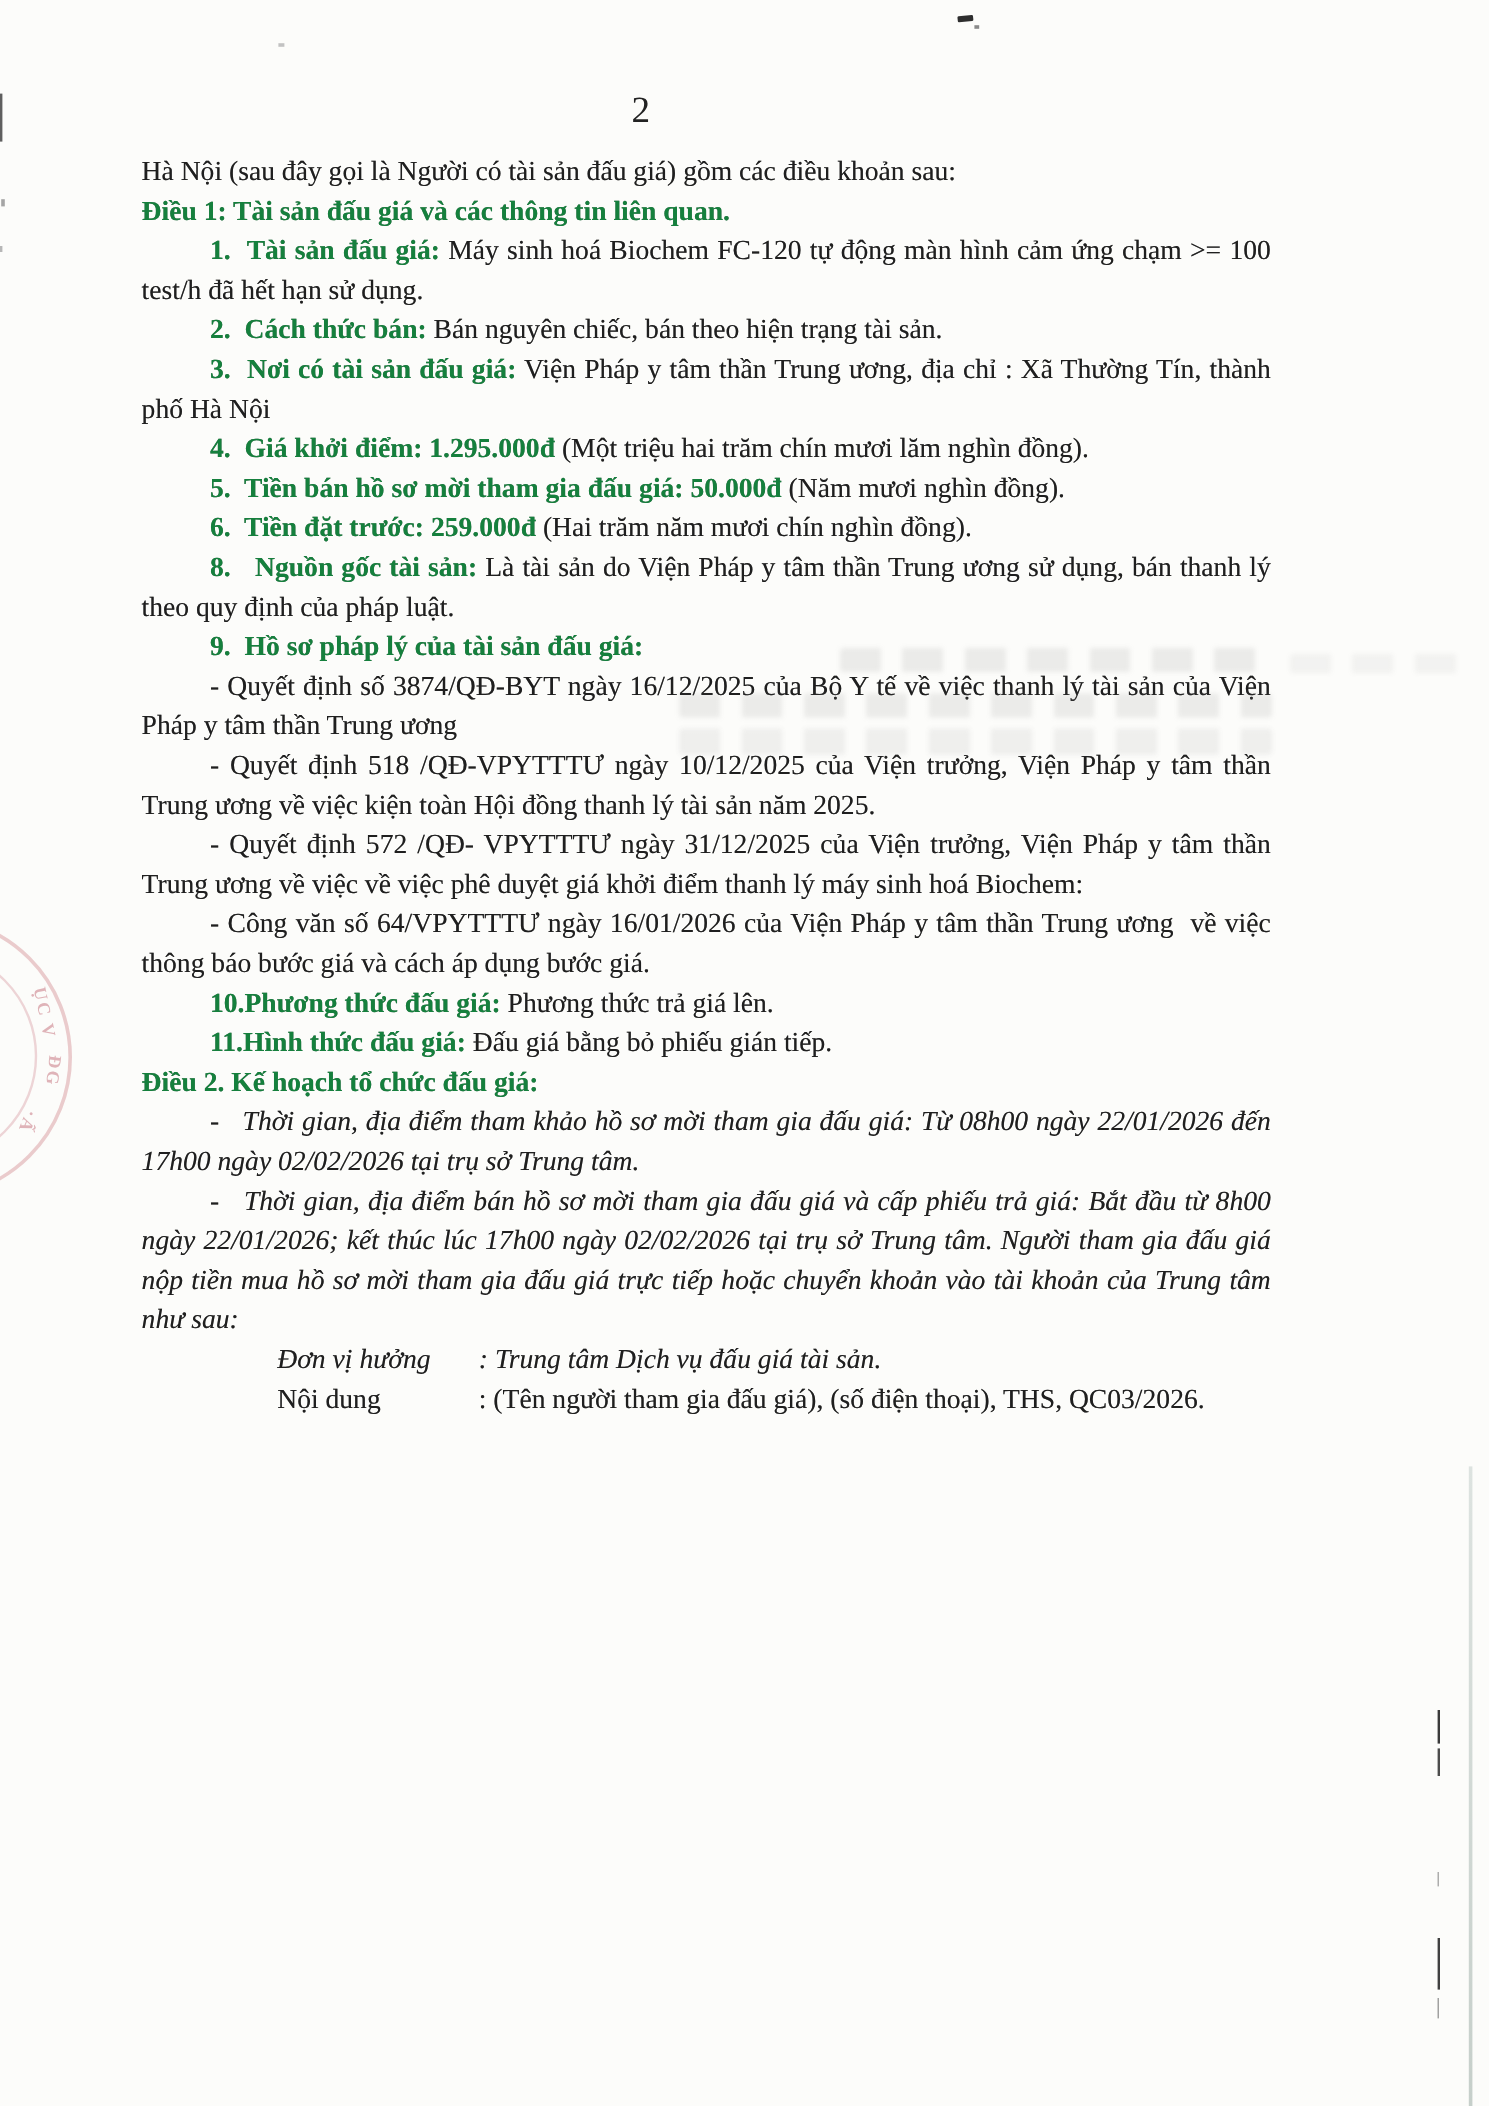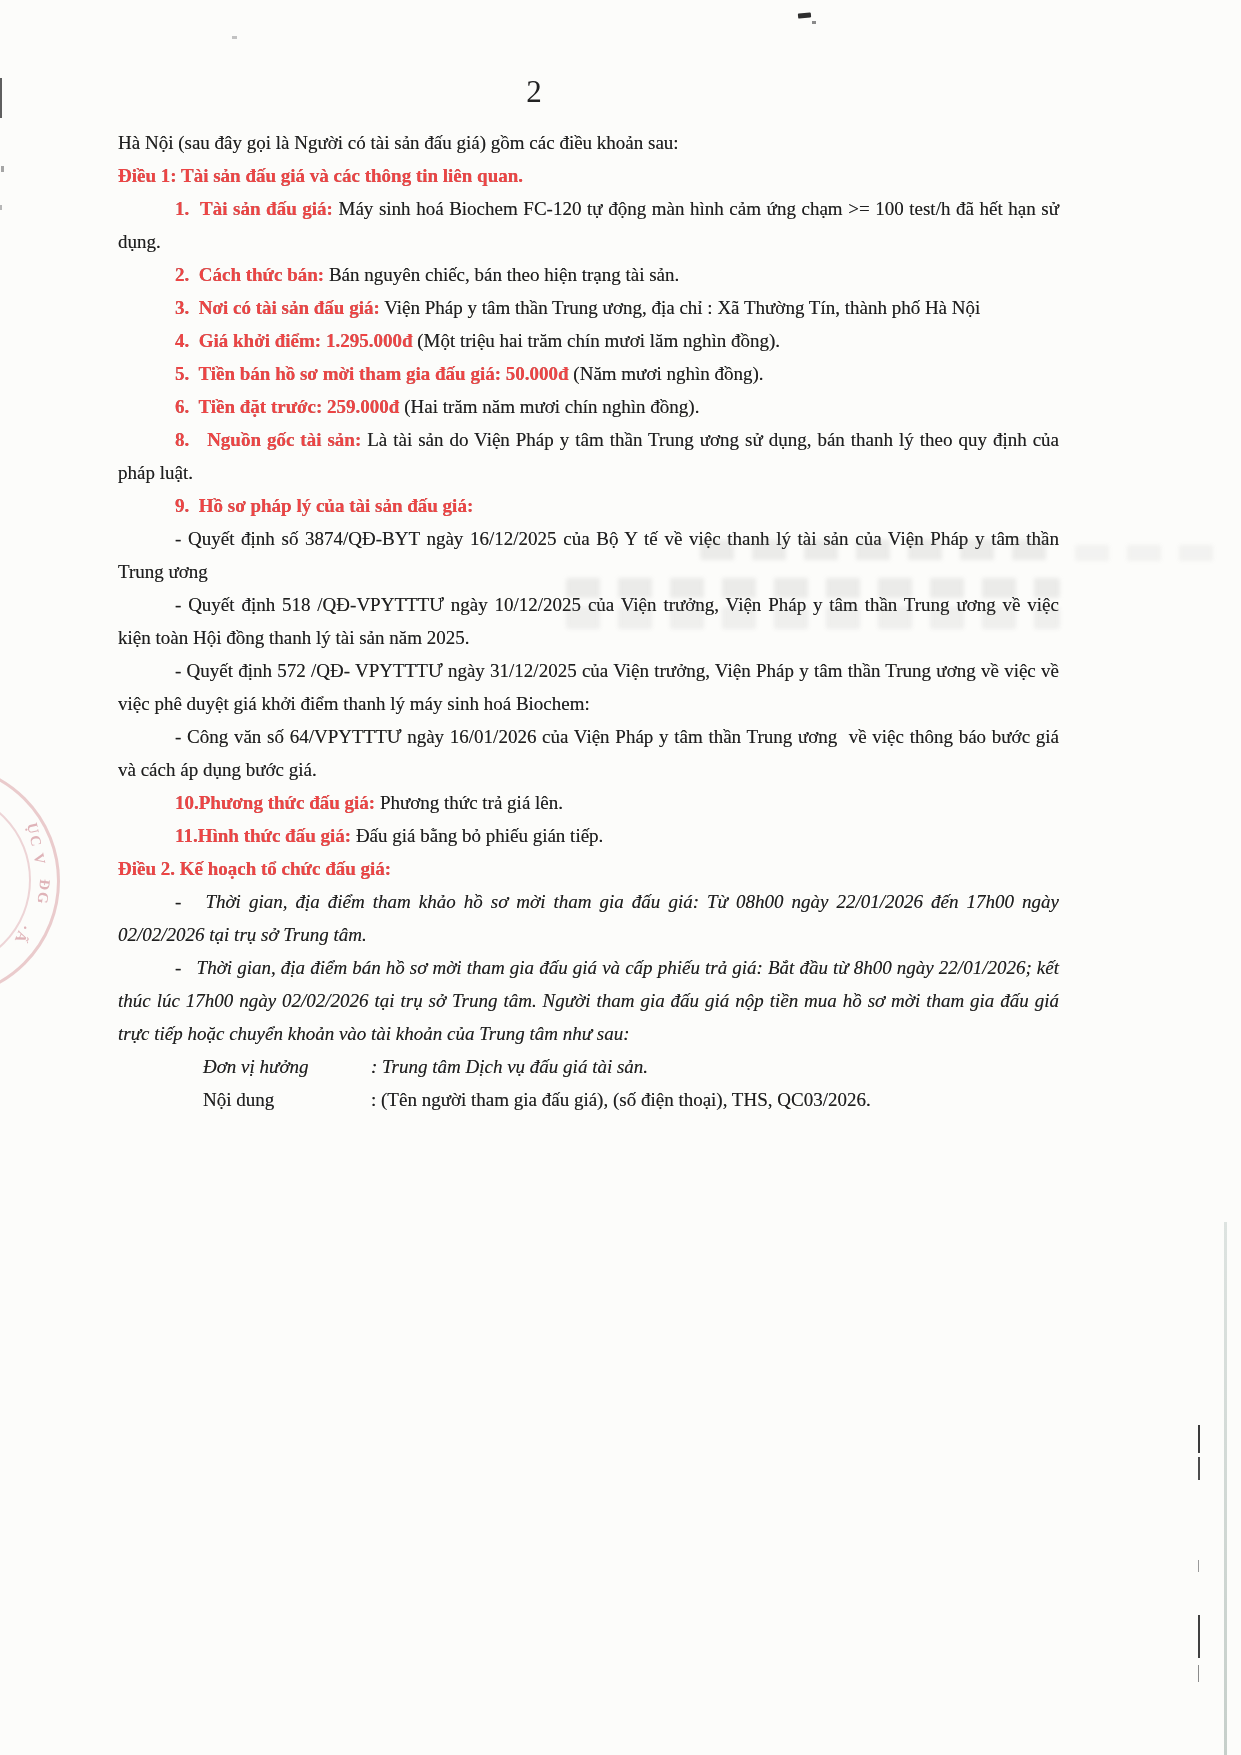--- a/index.html
+++ b/index.html
@@ -10,31 +10,31 @@
     overflow:hidden;
     font-family:"Liberation Serif","DejaVu Serif",serif;
     color:#1f1f1f;
   }
   .page-number{
     position:absolute;left:498px;top:74px;width:72px;
     text-align:center;font-size:31px;color:#222;
   }
   .content{
     position:absolute;left:118px;top:126px;width:941px;
-    font-size:19px;line-height:33px;
+    font-size:23px;line-height:33px;
     text-align:justify;
     text-shadow:0 0 0.5px rgba(25,25,25,0.55);
   }
   .content p{margin:0;}
   .indent{text-indent:57px;}
   .mt6{margin-top:6px;}
   .mt10{margin-top:10px;font-style:italic;}
-  .b{font-weight:bold;color:#ef4444;}
+  .b{font-weight:bold;color:#15803d;}
   .bank-flex{display:flex;margin-left:85px;margin-top:0;}
-  .bank-flex .bank-label{flex:0 0 168px;}
+  .bank-flex .bank-label{flex:0 0 168px;margin-left:28px;}
   .bank-flex .bank-content{flex:1;text-align:justify;}
   .bank-flow{margin-left:85px;}
   .bank-flow .bank-label{display:inline-block;width:168px;}
   
   .stamp-outer{
     position:absolute;left:-176px;top:763px;width:230px;height:230px;
     border:3px solid rgba(193,88,99,0.30);border-radius:50%;
   }
   .stamp-inner{
     position:absolute;left:-149px;top:790px;width:176px;height:176px;

